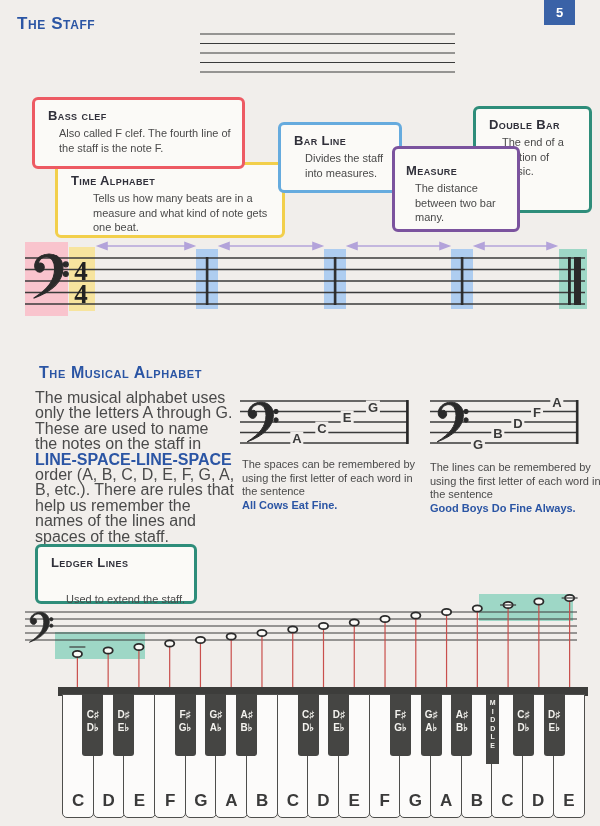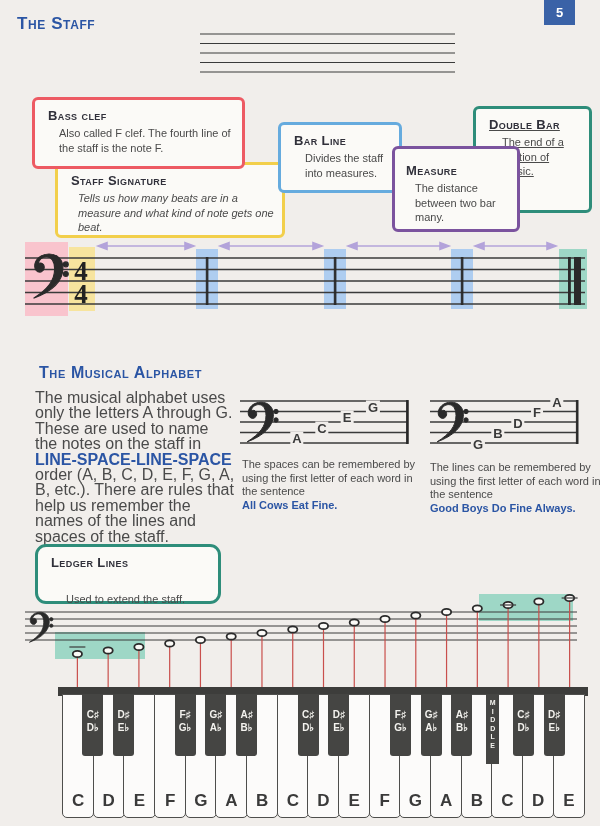--- a/index.html
+++ b/index.html
@@ -25,27 +25,27 @@
   }
   
   .callout{
     position:absolute;background:#fbfaf7;border-radius:6px;border:3px solid #999;
     box-sizing:border-box;
   }
   .callout .box-title{display:block;margin:8px 0 0 13px;}
   .callout-body{margin:3px 8px 0 24px;font-size:11px;line-height:14.5px;color:#4a4a4a;}
   #box-bass-clef{left:32px;top:97px;width:213px;height:72px;border-color:var(--red-border);z-index:3;}
   #box-time-signature{left:55px;top:162px;width:230px;height:76px;border-color:var(--yellow-border);z-index:2;}
-  #box-time-signature .callout-body{margin-left:20px;margin-right:6px;font-style:italic;}
+  #box-time-signature .callout-body{margin-left:35px;margin-right:6px;}
   #box-bar-line{left:278px;top:122px;width:124px;height:71px;border-color:var(--blue-border);z-index:2;}
   #box-bar-line .callout-body{}
   #box-measure{left:392px;top:146px;width:128px;height:86px;border-color:var(--purple-border);z-index:4;}
   #box-measure .box-title{margin:14px 0 0 11px;}
   #box-measure .callout-body{margin-left:20px;}
-  #box-double-bar{left:473px;top:106px;width:119px;height:107px;border-color:var(--teal-border);z-index:1;text-decoration:underline;}
+  #box-double-bar{left:473px;top:106px;width:119px;height:107px;border-color:var(--teal-border);z-index:1;}
   #box-double-bar .callout-body{margin-left:26px;}
   
   #staff-desc{left:58px;top:38px;font-size:12.5px;line-height:19px;}
   #alphabet-para{left:35px;top:390px;width:200px;font-size:16px;line-height:15.4px;}
   .blue-bold{color:var(--blue-heading,#2b55a4);font-weight:bold;}
   .caption{position:absolute;font-size:11px;line-height:13.6px;}
   #caption-spaces{left:242px;top:458px;width:182px;}
   #caption-lines{left:430px;top:461px;width:178px;}
   .mnemonic{display:block;color:var(--blue-heading,#2b55a4);font-weight:bold;}
   
@@ -105,21 +105,21 @@
     <g>
       <line class="staff-line" x1="200" y1="34" x2="455" y2="34"></line>
       <line class="staff-line" x1="200" y1="43.5" x2="455" y2="43.5"></line>
       <line class="staff-line" x1="200" y1="53" x2="455" y2="53"></line>
       <line class="staff-line" x1="200" y1="62.5" x2="455" y2="62.5"></line>
       <line class="staff-line" x1="200" y1="72" x2="455" y2="72"></line>
     </g>
   </svg>
 
   <div id="box-time-signature" class="callout">
-    <span class="box-title">Staff Signature</span>
+    <span class="box-title">Time Alphabet</span>
     <p class="callout-body">Tells us how many beats are in a measure and what kind of note gets one beat.</p>
   </div>
   <div id="box-bass-clef" class="callout">
     <span class="box-title">Bass clef</span>
     <p class="callout-body">Also called F clef.  The fourth line of the staff is the note F.</p>
   </div>
   <div id="box-double-bar" class="callout">
     <span class="box-title">Double Bar</span>
     <p class="callout-body">The end of a section of music.</p>
   </div>
@@ -219,21 +219,21 @@
 
   <div id="caption-spaces" class="caption">
     <span>The spaces can be remembered by using the first letter of each word in the sentence</span>
     <span class="mnemonic">All Cows Eat Fine.</span>
   </div>
   <div id="caption-lines" class="caption">
     <span>The lines can be remembered by using the first letter of each word in the sentence</span>
     <span class="mnemonic">Good Boys Do Fine Always.</span>
   </div>
 
-  <div class="callout" style="left:35px;top:544px;width:186px;height:60px;border-color:var(--teal-border);border-radius:11px;">
+  <div class="callout" style="left:35px;top:544px;width:162px;height:60px;border-color:var(--teal-border);">
     <span class="box-title">Ledger Lines</span>
     <p class="callout-body" style="margin-left:28px;margin-top:22px;">Used to extend the staff.</p>
   </div>
 
   <svg id="ledger-staff-svg" width="600" height="103" style="top:588px;" viewBox="0 588 600 103">
     <rect x="55" y="632" width="90" height="27" style="fill:var(--teal-hl)"></rect>
     <rect x="479" y="594" width="94" height="27" style="fill:var(--teal-hl)"></rect>
     <g>
       <line class="staff-line" style="stroke-width:1" x1="25" y1="612" x2="577" y2="612"></line>
       <line class="staff-line" style="stroke-width:1" x1="25" y1="619" x2="577" y2="619"></line>

